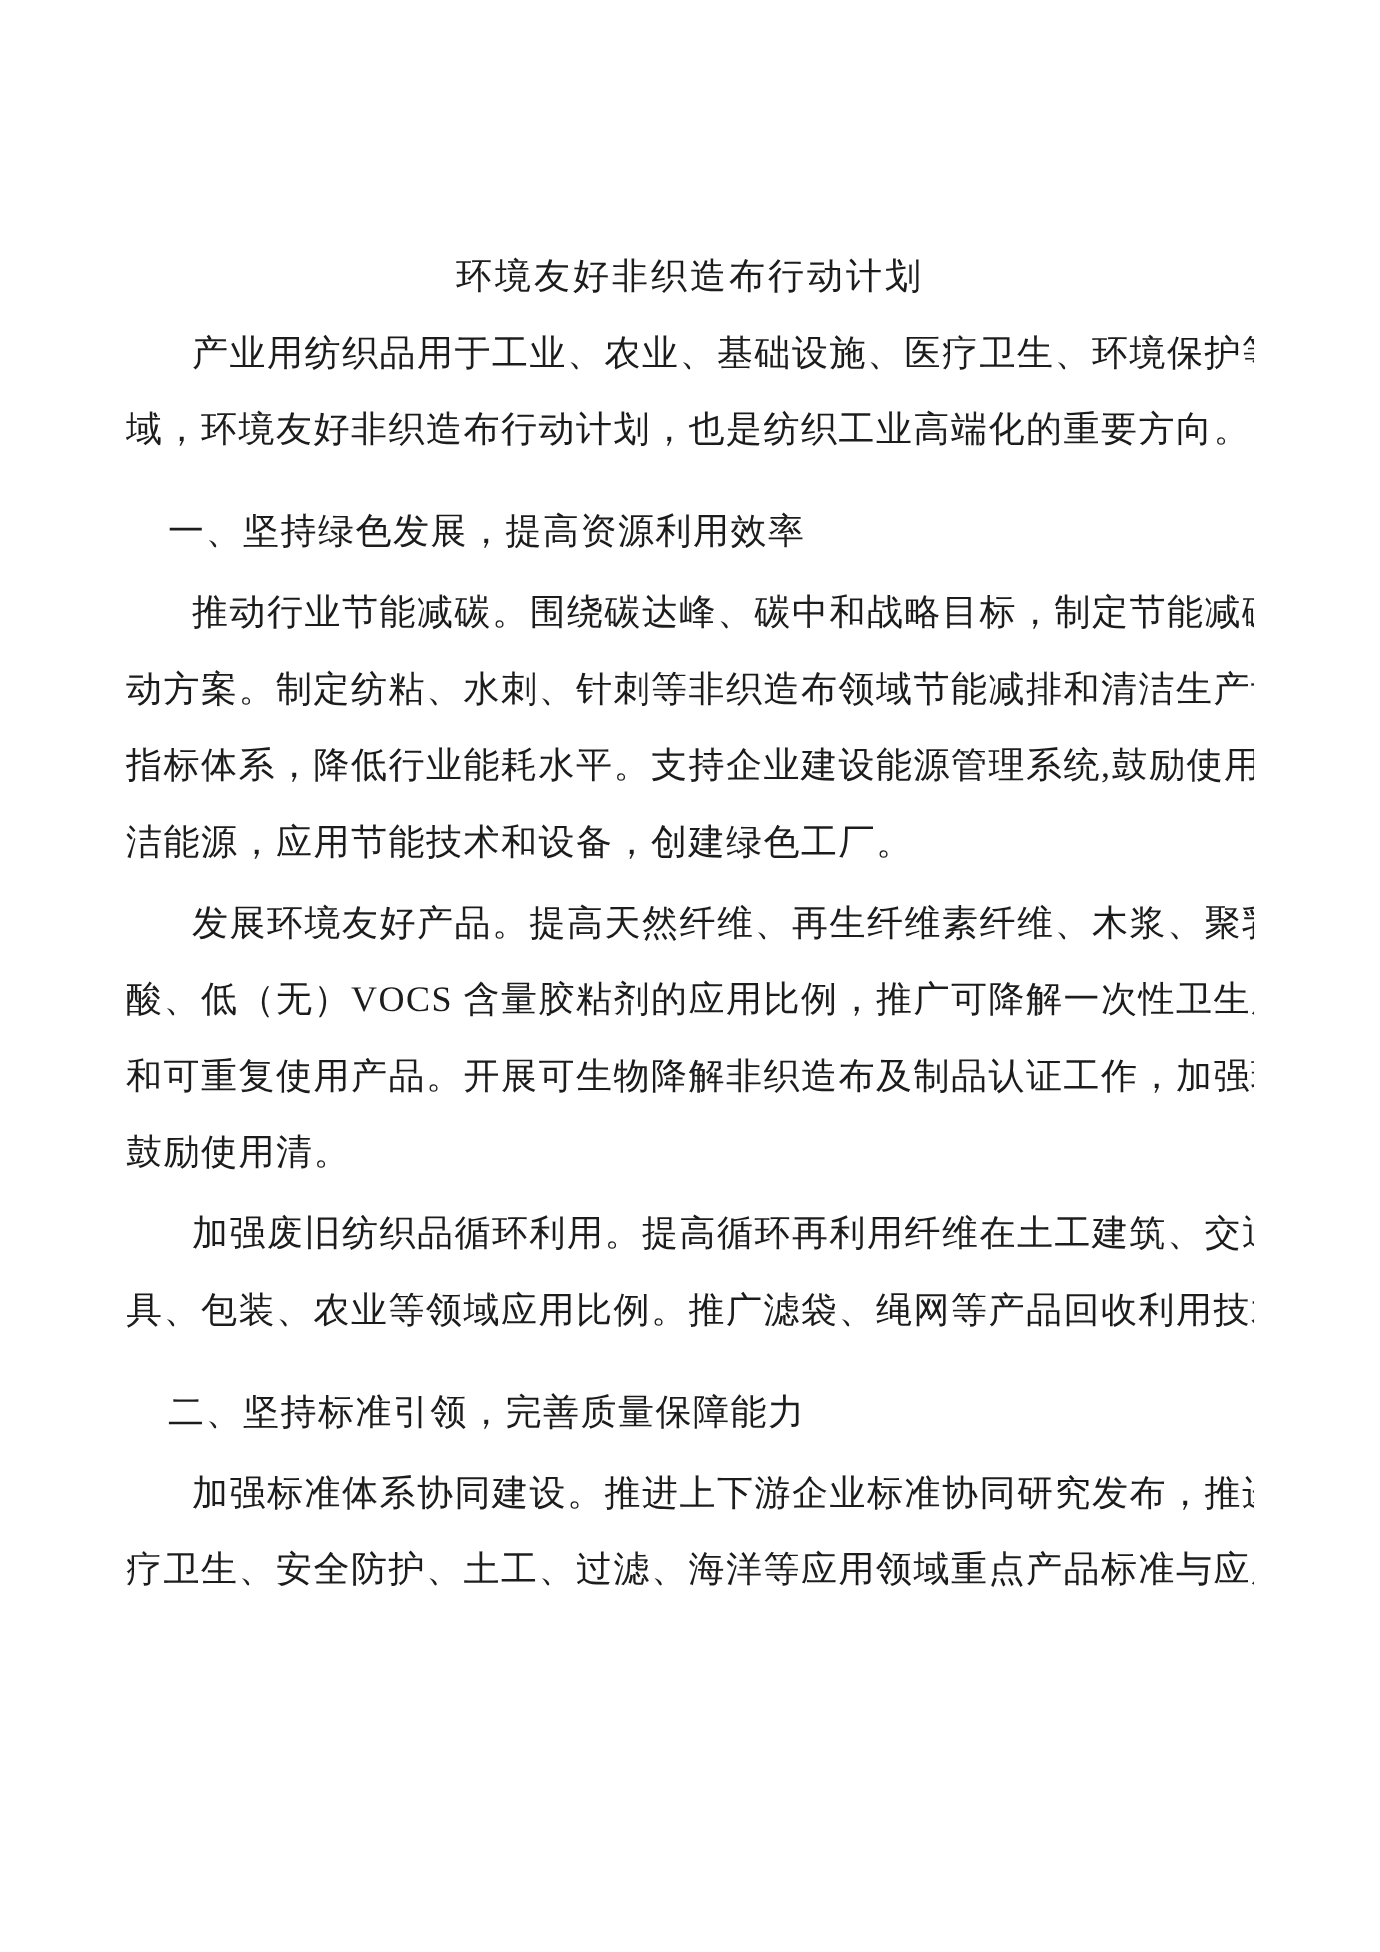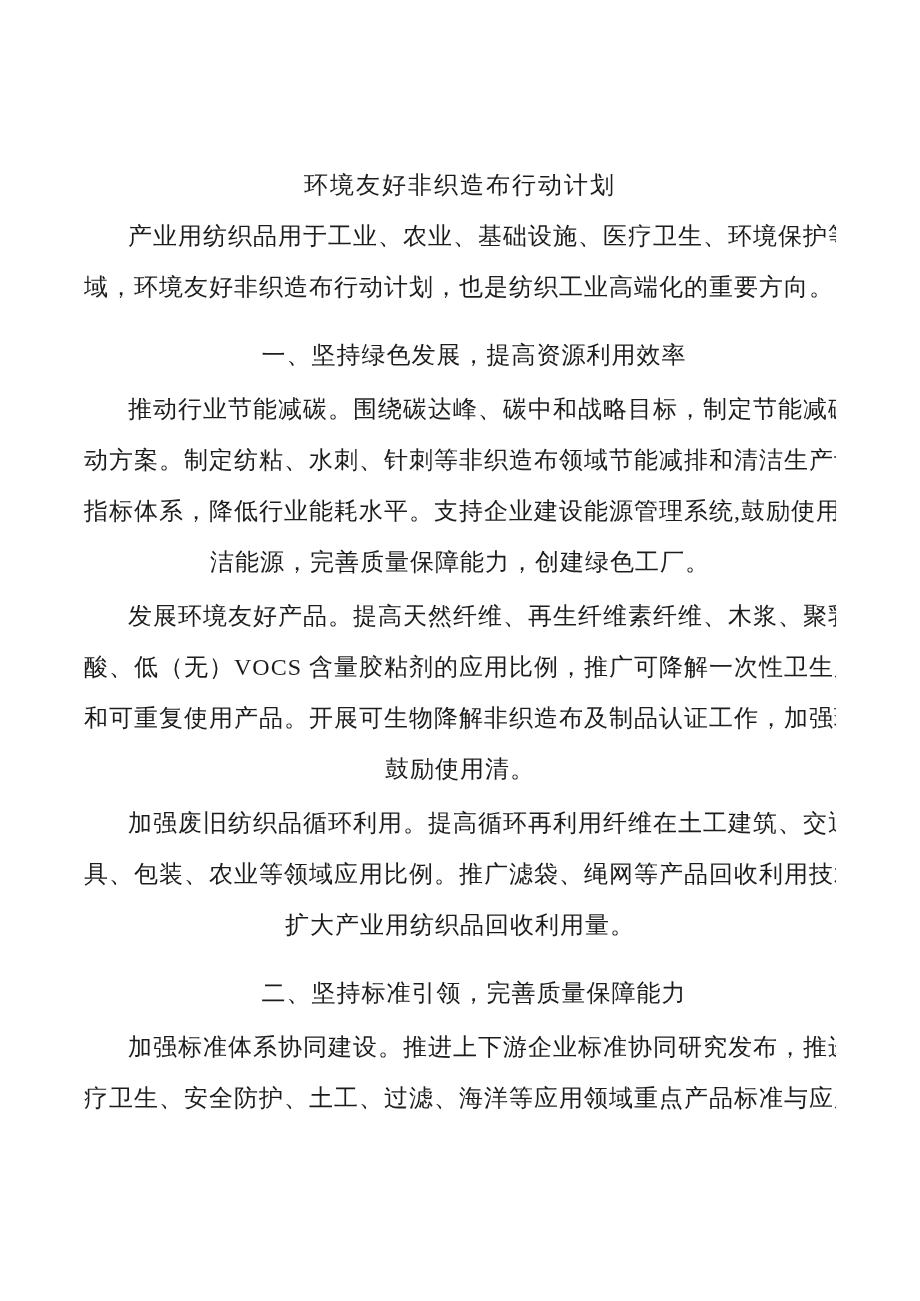--- a/index.html
+++ b/index.html
@@ -32,21 +32,20 @@
   }
   .title-line {
     text-align: center;
     letter-spacing: 2px;
   }
   .block {
     margin: 0;
   }
   .block + .block {
     margin-top: 3px;
-    text-align: center;
   }
   .heading {
     margin-top: 17px !important;
   }
   .heading .line {
     padding-left: 28px;
   }
   .para-first {
     text-indent: 44px;
   }
@@ -64,34 +63,33 @@
   </div>
 
   <div class="block heading">
     <div class="line">一、坚持绿色发展，提高资源利用效率</div>
   </div>
 
   <div class="block paragraph">
     <div class="line para-first">推动行业节能减碳。围绕碳达峰、碳中和战略目标，制定节能减碳行</div>
     <div class="line">动方案。制定纺粘、水刺、针刺等非织造布领域节能减排和清洁生产评价</div>
     <div class="line">指标体系，降低行业能耗水平。支持企业建设能源管理系统,鼓励使用清</div>
-    <div class="line">洁能源，完善质量保障能力，创建绿色工厂。</div>
+    <div class="line">洁能源，应用节能技术和设备，创建绿色工厂。</div>
   </div>
 
   <div class="block paragraph">
     <div class="line para-first">发展环境友好产品。提高天然纤维、再生纤维素纤维、木浆、聚乳</div>
     <div class="line">酸、低（无）VOCS 含量胶粘剂的应用比例，推广可降解一次性卫生用品</div>
     <div class="line">和可重复使用产品。开展可生物降解非织造布及制品认证工作，加强环境</div>
     <div class="line">鼓励使用清。</div>
   </div>
 
   <div class="block paragraph">
     <div class="line para-first">加强废旧纺织品循环利用。提高循环再利用纤维在土工建筑、交通工</div>
     <div class="line">具、包装、农业等领域应用比例。推广滤袋、绳网等产品回收利用技术，</div>
-    <div class="line">扩大产业用纺织品回收利用量。</div>
   </div>
 
   <div class="block heading">
     <div class="line">二、坚持标准引领，完善质量保障能力</div>
   </div>
 
   <div class="block paragraph">
     <div class="line para-first">加强标准体系协同建设。推进上下游企业标准协同研究发布，推进医</div>
     <div class="line">疗卫生、安全防护、土工、过滤、海洋等应用领域重点产品标准与应用规</div>
   </div>

